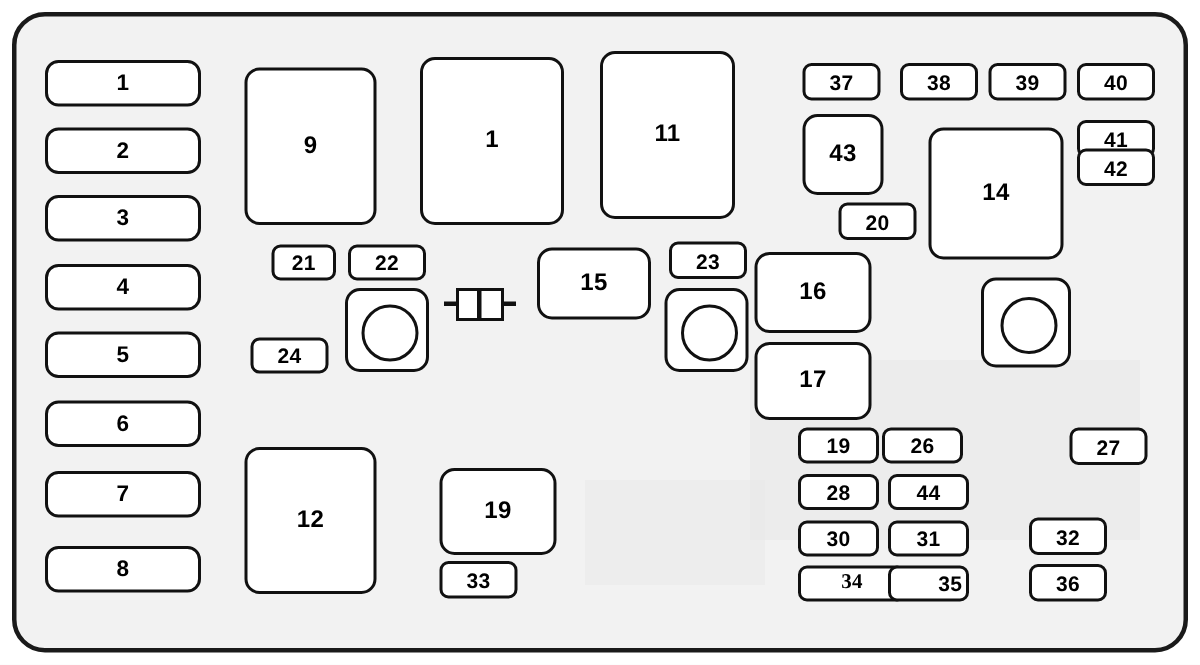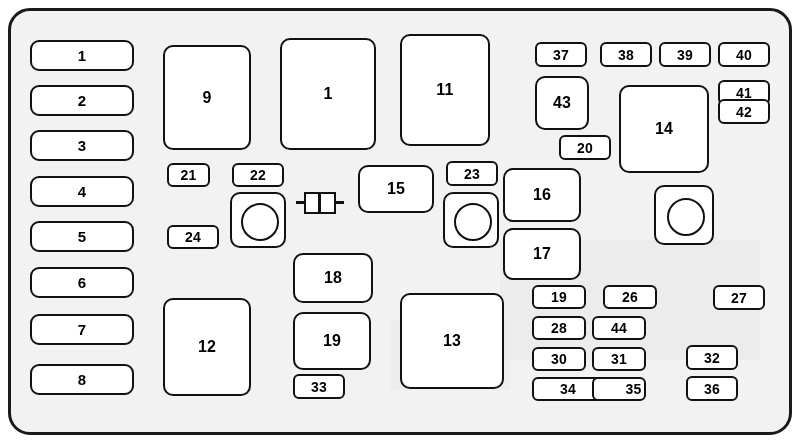--- a/index.html
+++ b/index.html
@@ -131,21 +131,21 @@
   <div class="cell fuse" style="left:30px;top:176px;width:104px;height:31px;">4</div>
   <div class="cell fuse" style="left:30px;top:221px;width:104px;height:31px;">5</div>
   <div class="cell fuse" style="left:30px;top:267px;width:104px;height:31px;">6</div>
   <div class="cell fuse" style="left:30px;top:314px;width:104px;height:31px;">7</div>
   <div class="cell fuse" style="left:30px;top:364px;width:104px;height:31px;">8</div>
 
   <div class="cell relay" style="left:163px;top:45px;width:88px;height:105px;">9</div>
   <div class="cell relay" style="left:280px;top:38px;width:96px;height:112px;">1</div>
   <div class="cell relay" style="left:400px;top:34px;width:90px;height:112px;">11</div>
 
-  <div class="cell small" style="left:167px;top:163px;width:43px;height:24px;">21</div>
+  <div class="cell small" style="left:181px;top:163px;width:43px;height:24px;">21</div>
   <div class="cell small" style="left:232px;top:163px;width:52px;height:24px;">22</div>
   <div class="cell small" style="left:167px;top:225px;width:52px;height:24px;">24</div>
 
   <div class="round-host" style="left:230px;top:192px;width:56px;height:56px;">
     <div class="circle" style="left:9px;top:9px;width:34px;height:34px;"></div>
   </div>
 
   <div id="connector">
     <div class="leadl"></div>
     <div class="body"></div>
@@ -171,32 +171,30 @@
   <div class="cell small" style="left:718px;top:99px;width:52px;height:25px;">42</div>
 
   <div class="cell relay" style="left:535px;top:76px;width:54px;height:54px;">43</div>
   <div class="cell small" style="left:559px;top:135px;width:52px;height:25px;">20</div>
 
   <div class="cell relay" style="left:619px;top:85px;width:90px;height:88px;">14</div>
   <div class="round-host" style="left:654px;top:185px;width:60px;height:60px;">
     <div class="circle" style="left:11px;top:11px;width:34px;height:34px;"></div>
   </div>
 
-  <div class="cell relay" style="left:293px;top:253px;width:80px;height:50px;">18</div>
   <div class="cell relay" style="left:293px;top:312px;width:78px;height:58px;">19</div>
   <div class="cell small" style="left:293px;top:374px;width:52px;height:25px;">33</div>
 
   <div class="cell relay" style="left:163px;top:298px;width:88px;height:98px;">12</div>
-  <div class="cell relay" style="left:400px;top:293px;width:104px;height:96px;">13</div>
 
   <div class="cell small" style="left:532px;top:285px;width:54px;height:24px;">19</div>
-  <div class="cell small" style="left:603px;top:285px;width:54px;height:24px;">26</div>
+  <div class="cell small" style="left:588px;top:285px;width:54px;height:24px;">26</div>
   <div class="cell small" style="left:532px;top:316px;width:54px;height:24px;">28</div>
   <div class="cell small" style="left:592px;top:316px;width:54px;height:24px;">44</div>
   <div class="cell small" style="left:532px;top:347px;width:54px;height:24px;">30</div>
   <div class="cell small" style="left:592px;top:347px;width:54px;height:24px;">31</div>
-  <div class="cell small" style="left:532px;top:377px;width:72px;height:24px;">34</div>
+  <div class="cell small" style="left:532px;top:377px;width:72px;height:24px;font-family:Liberation Serif, serif;">34</div>
   <div class="cell small" style="left:592px;top:377px;width:54px;height:24px;padding-left:29px;">35</div>
 
   <div class="cell small" style="left:713px;top:285px;width:52px;height:25px;">27</div>
   <div class="cell small" style="left:686px;top:345px;width:52px;height:25px;">32</div>
   <div class="cell small" style="left:686px;top:376px;width:52px;height:25px;">36</div>
 </div>
 
 </body></html>

